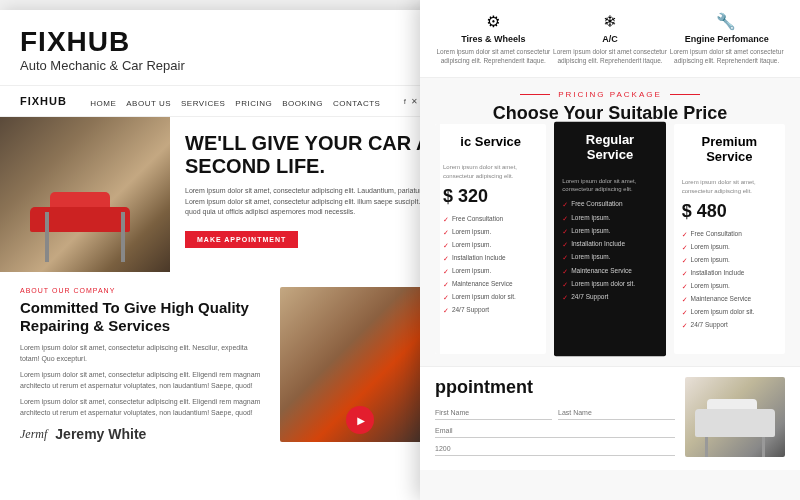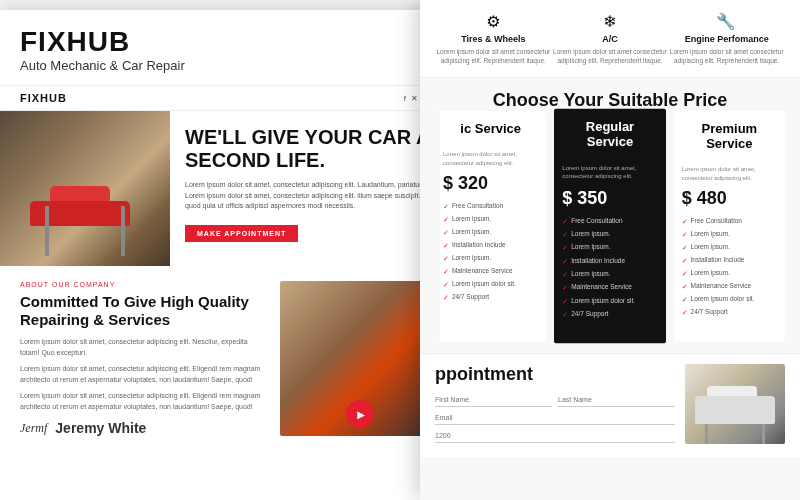--- a/index.html
+++ b/index.html
@@ -484,20 +484,28 @@
 
 <div class="left-panel">
 
   <div class="brand-header">
     <div class="brand-title">FIXHUB</div>
     <div class="brand-subtitle">Auto Mechanic &amp; Car Repair</div>
   </div>
 
   <div class="nav-bar">
     <div class="nav-logo">FIXHUB</div>
+    <ul class="nav-links">
+      <li><a href="#">HOME</a></li>
+      <li><a href="#">ABOUT US</a></li>
+      <li><a href="#">SERVICES</a></li>
+      <li><a href="#">PRICING</a></li>
+      <li><a href="#">BOOKING</a></li>
+      <li><a href="#">CONTACTS</a></li>
+    </ul>
     <div class="nav-social">
       <span>f</span>
       <span>✕</span>
       <span>◎</span>
       <span>P</span>
     </div>
   </div>
 
   <div class="hero-section">
     <div class="hero-image">
@@ -551,20 +559,21 @@
       <div class="service-desc">Lorem ipsum dolor sit amet consectetur adipiscing elit. Reprehenderit itaque.</div>
     </div>
     <div class="service-item">
       <div class="service-icon">🔧</div>
       <div class="service-name">Engine Perfomance</div>
       <div class="service-desc">Lorem ipsum dolor sit amet consectetur adipiscing elit. Reprehenderit itaque.</div>
     </div>
   </div>
 
   <div class="pricing-section">
+    <div class="pricing-tag">PRICING PACKAGE</div>
     <div class="pricing-headline">Choose Your Suitable Price</div>
 
     <div class="pricing-cards">
 
       <div class="price-card clipped">
         <div class="card-name">ic Service</div>
         <div class="card-desc">Lorem ipsum dolor sit amet, consectetur adipiscing elit.</div>
         <div class="card-price">$ 320</div>
         <ul class="card-features">
           <li>
@@ -598,21 +607,20 @@
           <li>
               <span class="check-mark">✓</span>
               <span>24/7 Support</span>
             </li>
         </ul>
       </div>
 
       <div class="price-card featured">
         <div class="card-name">Regular Service</div>
         <div class="card-desc">Lorem ipsum dolor sit amet, consectetur adipiscing elit.</div>
-        <div class="card-price">$ 350</div>
         <ul class="card-features">
           <li>
               <span class="check-mark">✓</span>
               <span>Free Consultation</span>
             </li>
           <li>
               <span class="check-mark">✓</span>
               <span>Lorem ipsum.</span>
             </li>
           <li>

